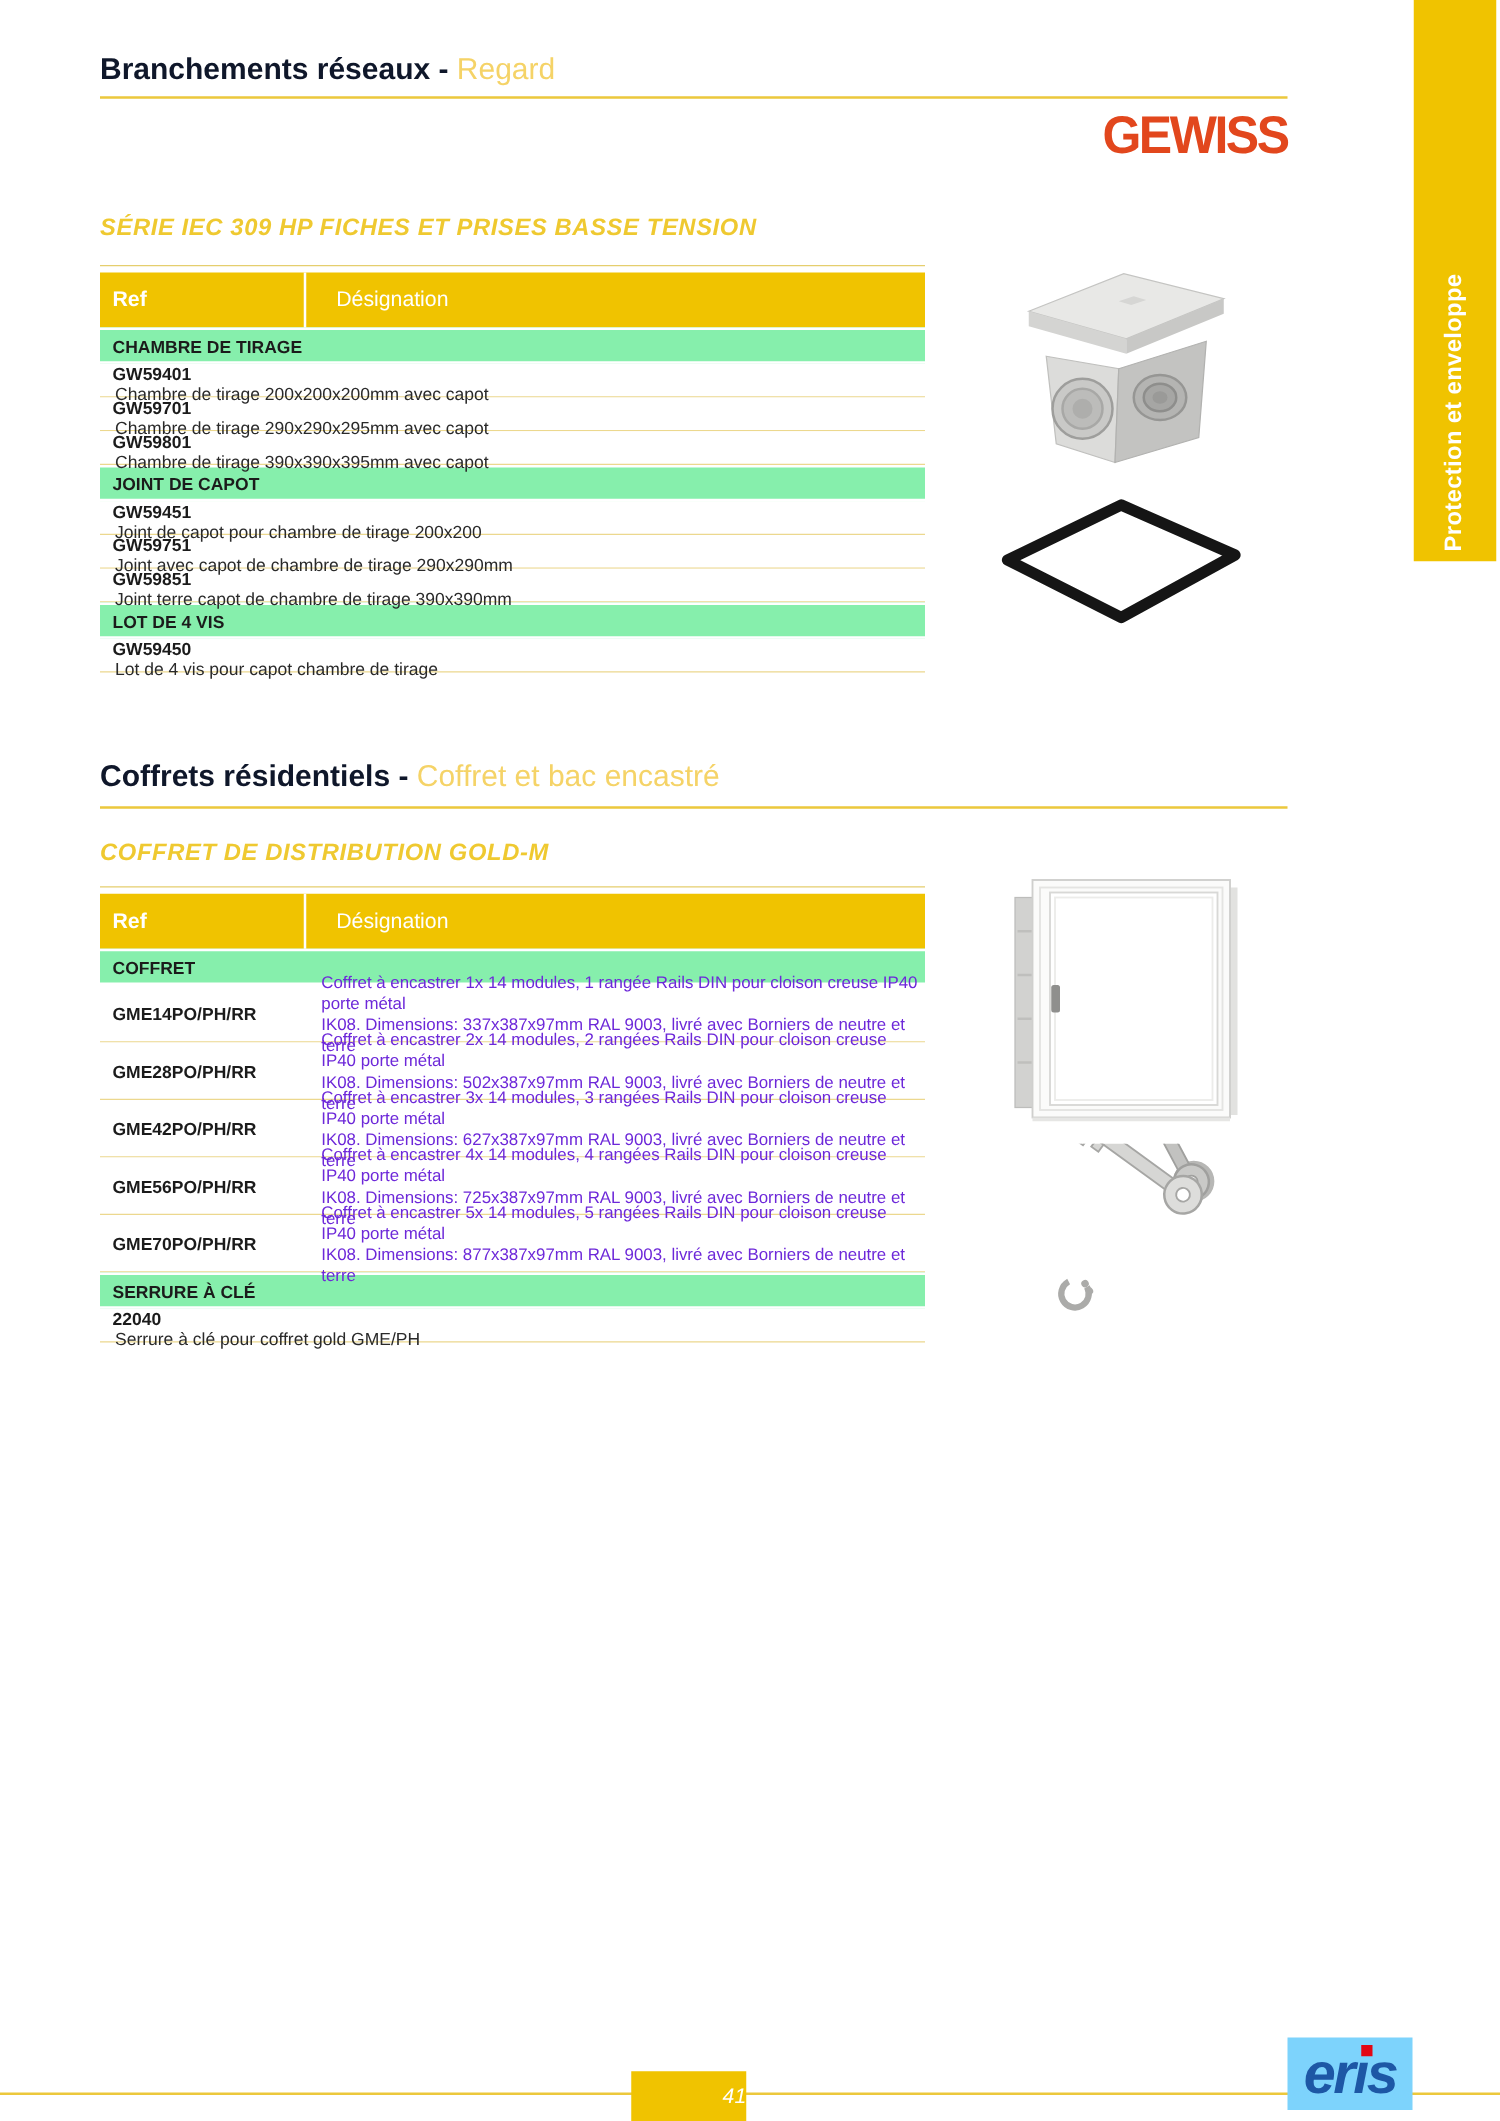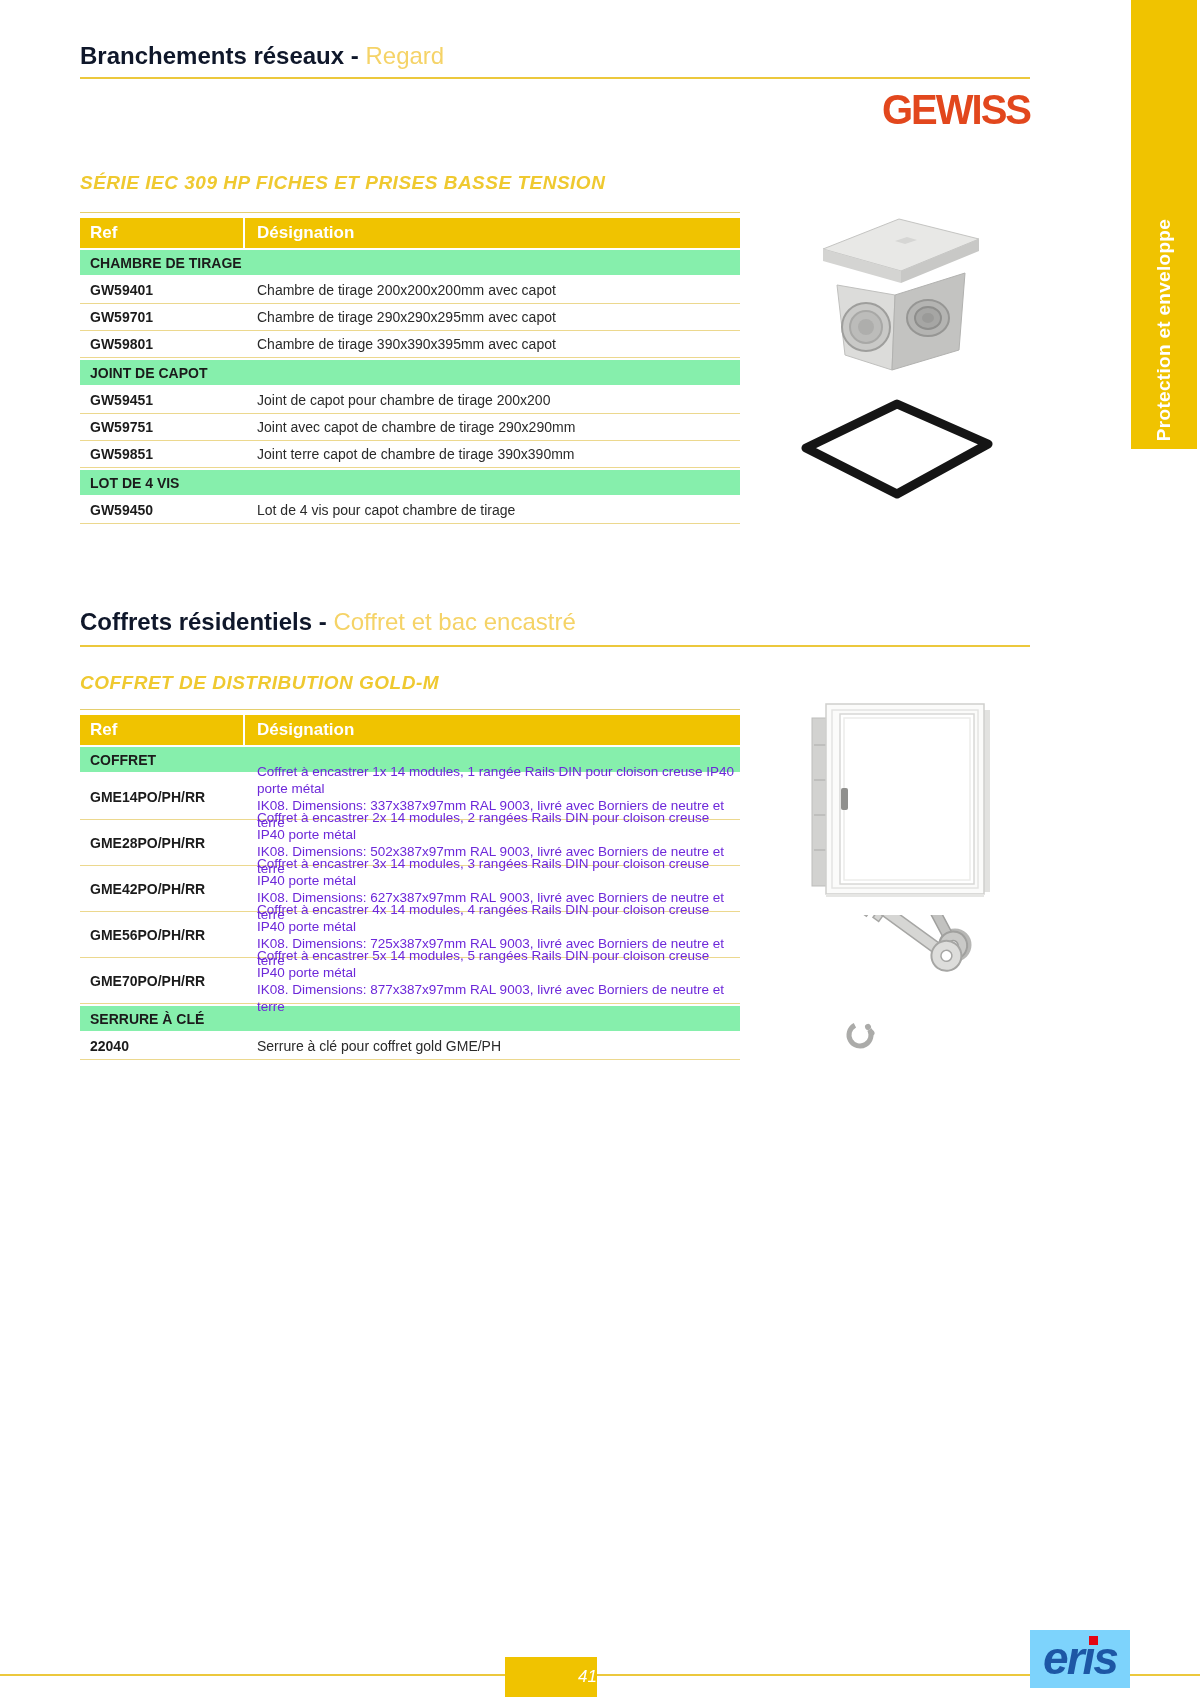--- a/index.html
+++ b/index.html
@@ -31,33 +31,33 @@
   }
   .eris{
     position:absolute;left:1030px;top:1630px;width:100px;height:58px;background:#7dd3fc;
     text-align:center;
   }
   .eris .txt{font-size:46px;line-height:56px;font-weight:800;font-style:italic;color:#1D57A5;letter-spacing:-2px;}
   .eris .dot{position:absolute;left:59px;top:6px;width:9px;height:9px;background:#E30613;}
   
   .table{position:absolute;left:80px;width:660px;}
   .trow{display:flex;align-items:stretch;}
-  .thead{background:#F0C300;height:30px;}
+  .thead{background:#F0C300;height:44px;}
   .thead .c1{width:153px;display:flex;align-items:center;padding-left:10px;
     color:#fff;font-weight:700;font-size:17px;border-right:2px solid #ffffff;}
-  .thead .c2{flex:1;display:flex;align-items:center;padding-left:12px;
-    color:#fff;font-weight:700;font-size:17px;}
+  .thead .c2{flex:1;display:flex;align-items:center;padding-left:24px;
+    color:#fff;font-weight:400;font-size:17px;}
   .group{background:#86efac;height:25px;border-top:2px solid #fff;border-bottom:2px solid #fff;}
   .group .lbl{display:flex;align-items:center;padding-left:10px;font-weight:700;font-size:14px;color:#1b1b1b;}
   .item{background:#fff;border-bottom:1px solid #ECD88E;}
   .item .c1{width:155px;display:flex;align-items:center;padding-left:10px;
     font-weight:700;font-size:14px;color:#1b1b1b;}
   .item .c2{flex:1;display:flex;align-items:center;padding-left:12px;
     font-size:14px;color:#2a2a2a;}
-  .h26{height:26px;}
+  .h26{height:26px;flex-direction:column;}
   .h45{height:45px;}
   .desc2{flex-direction:column;align-items:flex-start !important;justify-content:center;}
   .desc2 div{font-size:13.5px;line-height:17px;color:#6d28d9;}
   
   .art{position:absolute;}
   
   .foot-line{position:absolute;left:0;top:1674px;width:1200px;height:2px;background:#ECC83C;}
   .page-num{
     position:absolute;left:505px;top:1657px;width:92px;height:40px;background:#F0C300;
     display:flex;align-items:center;justify-content:flex-end;color:#fff;

